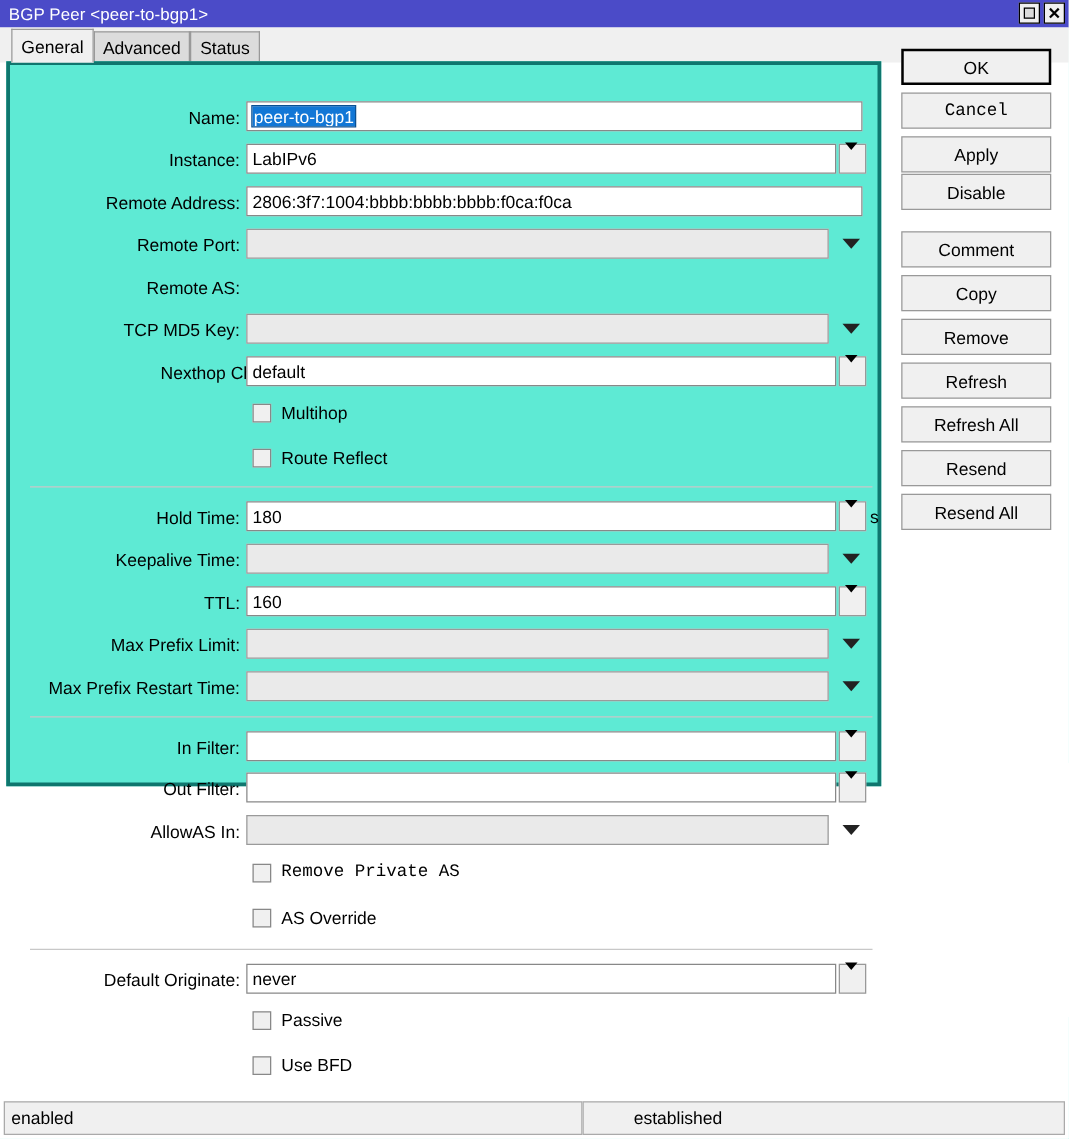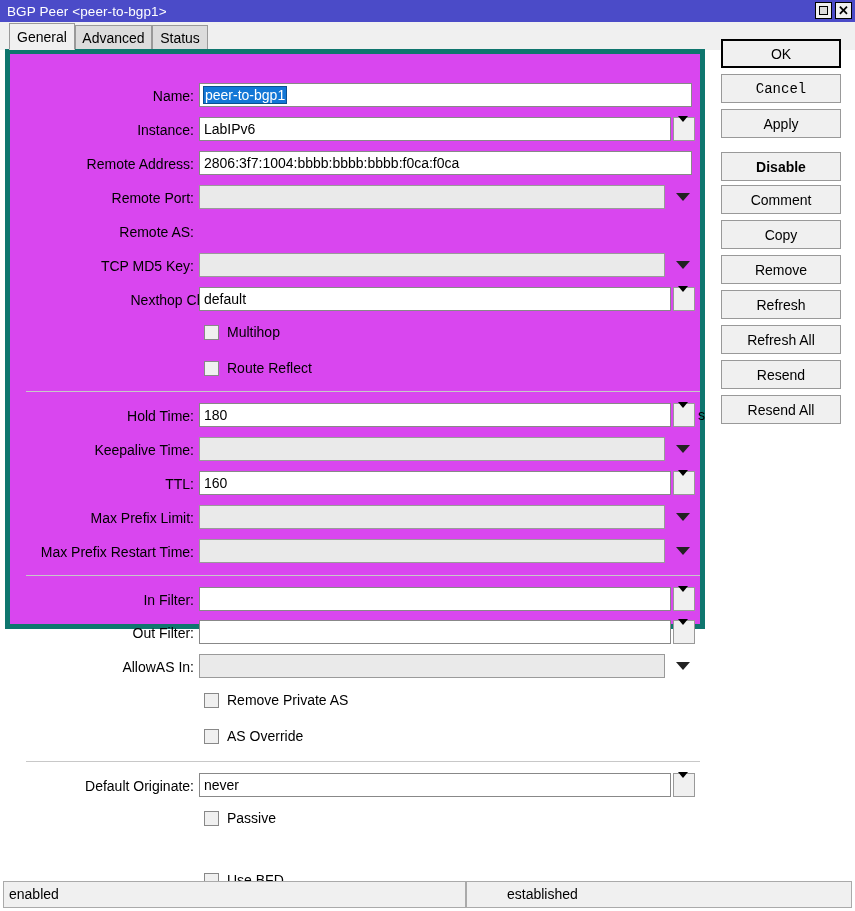--- a/index.html
+++ b/index.html
@@ -75,22 +75,22 @@
     border-bottom: 1px solid #f0f0f0;
     z-index: 3;
     top: 1px;
     height: 27px;
   }
 
   
   .panel {
     position: absolute; left: 5px; top: 49px;
     width: 700px; height: 580px;
-    background: #d946ef;
-    border: 5px solid #0f766e;
+    background: #5eead4;
+    border: 3px solid #0f766e;
     box-sizing: border-box;
   }
 
   .row {
     position: absolute;
     left: 0; width: 698px;
     height: 26px;
   }
   .lbl {
     position: absolute;
@@ -339,57 +339,57 @@
         <span class="glyph"><span class="bar"></span><span class="stem"></span><span class="tri"></span></span>
       </div>
     </div>
     <div class="row" style="top: 600px;">
       <div class="lbl">AllowAS In:</div>
       <div class="fld disabled" style="left: 189px; width: 466px;"></div>
       <div class="dd" style="left: 663px;">
         <span class="tri"></span>
       </div>
     </div>
-    <div class="cbrow" style="top: 636px;">
+    <div class="cbrow" style="top: 636px; font-family: Liberation Mono, monospace;">
       <div class="cbox"></div>
       <div class="cblabel">Remove Private AS</div>
     </div>
     <div class="cbrow" style="top: 672px;">
       <div class="cbox"></div>
       <div class="cblabel">AS Override</div>
     </div>
     <div class="sep" style="top: 707px;"></div>
     <div class="row" style="top: 719px;">
       <div class="lbl">Default Originate:</div>
       <div class="fld" style="left: 189px; width: 472px;">never</div>
       <div class="spin" style="left: 663px;">
         <span class="glyph"><span class="bar"></span><span class="stem"></span><span class="tri"></span></span>
       </div>
     </div>
     <div class="cbrow" style="top: 754px;">
       <div class="cbox"></div>
       <div class="cblabel">Passive</div>
     </div>
-    <div class="cbrow" style="top: 790px; margin-top: 26px;">
+    <div class="cbrow" style="top: 790px;">
       <div class="cbox"></div>
       <div class="cblabel">Use BFD</div>
     </div>
   </div>
 
 <div class="btncol" id="btncol">
     <div class="btn primary" style="top: 0px;">
       <span>OK</span>
     </div>
     <div class="btn" style="top: 35px; font-family: Liberation Mono, monospace;">
       <span>Cancel</span>
     </div>
     <div class="btn" style="top: 70px;">
       <span>Apply</span>
     </div>
-    <div class="btn" style="top: 113px; font-weight: bold;">
+    <div class="btn" style="top: 100px;">
       <span>Disable</span>
     </div>
     <div class="btn" style="top: 146px;">
       <span>Comment</span>
     </div>
     <div class="btn" style="top: 181px;">
       <span>Copy</span>
     </div>
     <div class="btn" style="top: 216px;">
       <span>Remove</span>

